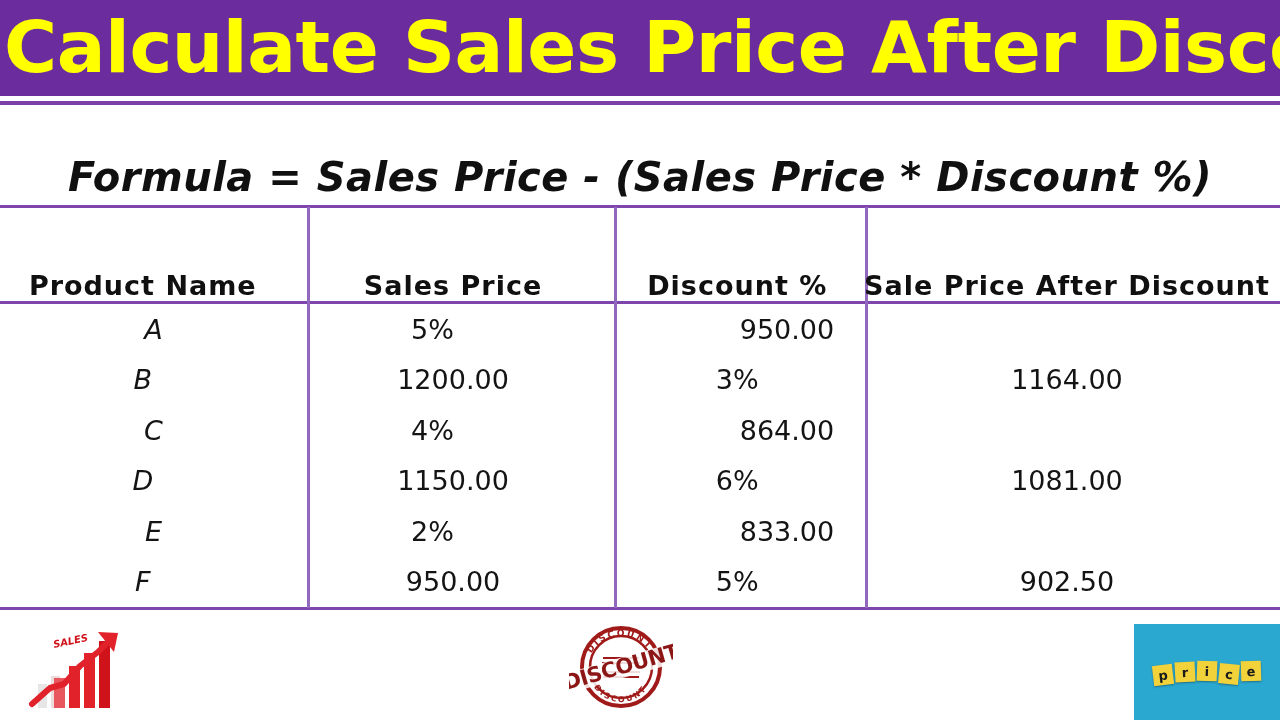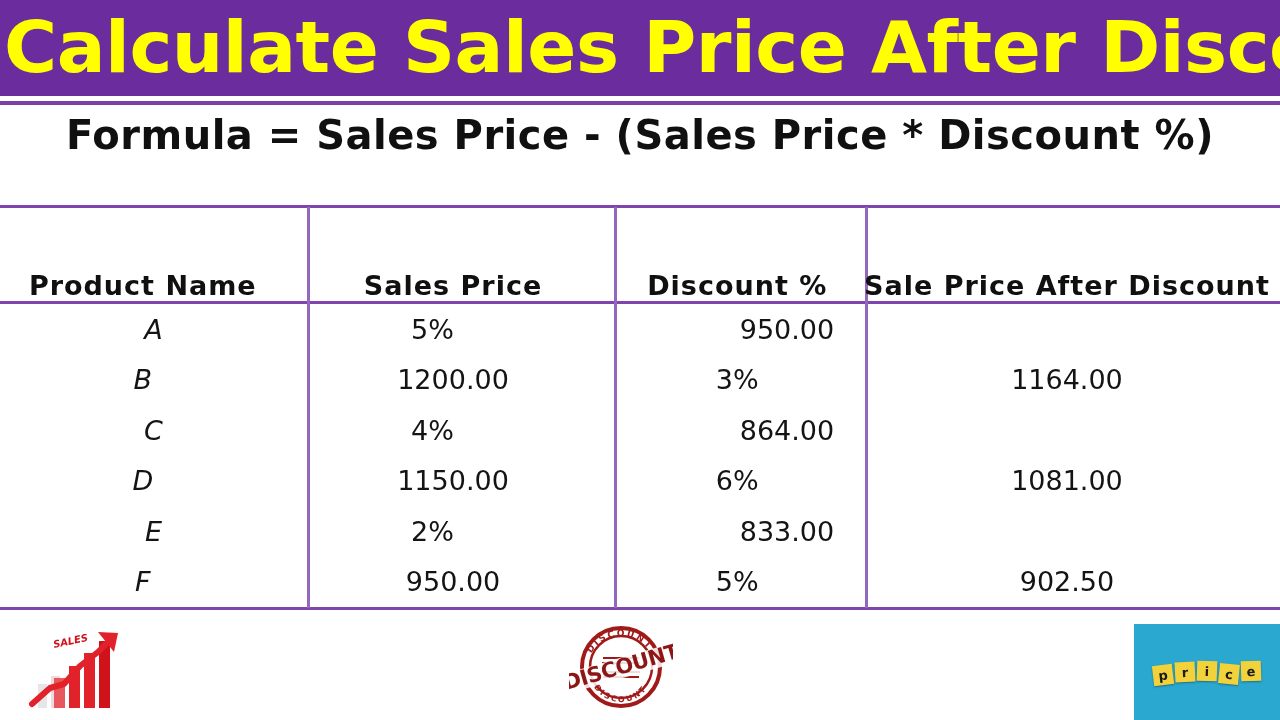--- a/index.html
+++ b/index.html
@@ -54,22 +54,23 @@
   }
 
   
   .formula-row {
     position: absolute;
     left: 0;
     top: 112px;
     width: 1280px;
     height: 88px;
     display: flex;
-    align-items: flex-start;
+    align-items: flex-end;
     justify-content: center;
+    font-style: italic;
   }
   .formula-text {
     color: #101010;
     font-family: "DejaVu Sans", sans-serif;
     font-weight: bold;
     font-size: 40px;
     white-space: nowrap;
     letter-spacing: 0.5px;
   }
 

